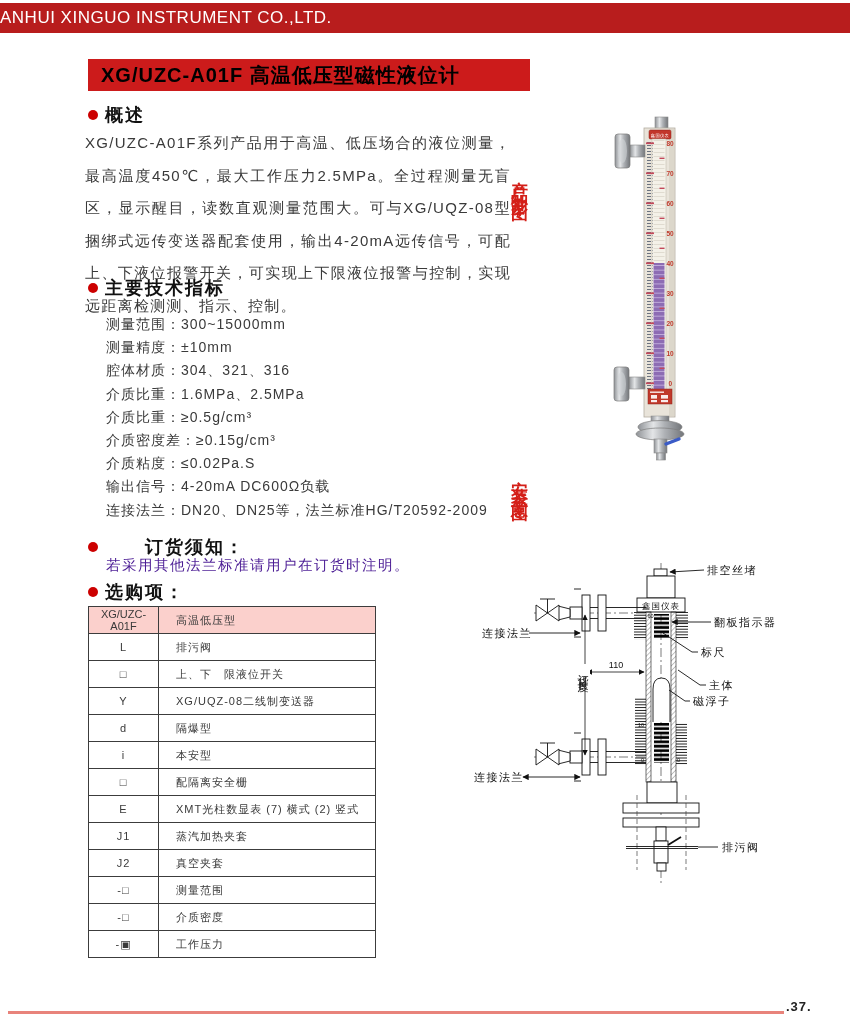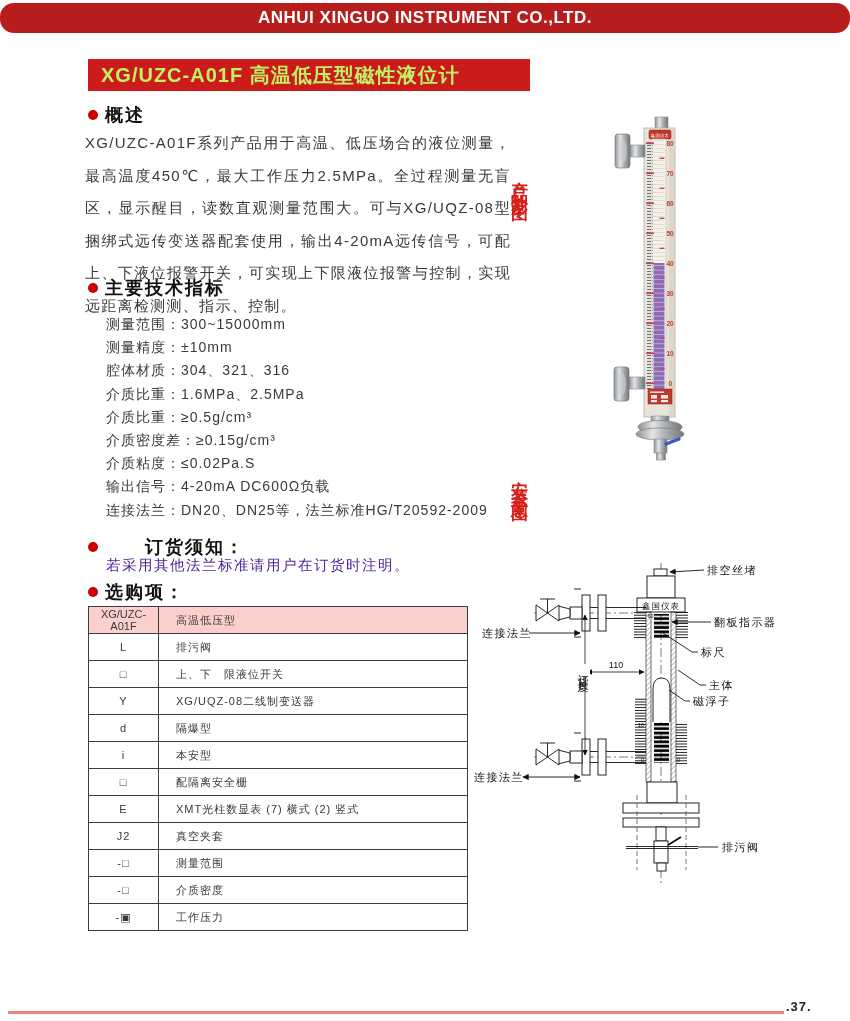--- a/index.html
+++ b/index.html
@@ -5,37 +5,37 @@
   :root{
     --banner-red:#b81d1d; --title-red:#cc1b1b; --accent-red:#cc0000;
     --table-header-pink:#fbd0cc; --side-label-red:#d41f18;
     --footer-line:#e8837b; --indicator-purple:#8d6cb4;
   }
   *{margin:0;padding:0;box-sizing:border-box;}
   body{background:#fff;font-family:"Liberation Sans","DejaVu Sans",sans-serif;color:#333;}
   .page{position:relative;width:850px;height:1021px;background:#fff;overflow:hidden;}
 
   .banner{position:absolute;left:0;top:3px;width:850px;height:30px;background:var(--banner-red,#b81d1d);
-    color:#fff;font-weight:bold;font-size:17px;letter-spacing:.5px;text-align:center;line-height:30px;border-radius:14px;}
+    color:#fff;font-weight:normal;font-size:17px;letter-spacing:.5px;text-align:left;line-height:30px;}
 
   .title-bar{position:absolute;left:88px;top:59px;width:442px;height:32px;background:var(--title-red,#cc1b1b);
-    color:#bef264;font-weight:bold;font-size:20px;line-height:32px;padding-left:13px;letter-spacing:1px;}
+    color:#000000;font-weight:bold;font-size:20px;line-height:32px;padding-left:13px;letter-spacing:1px;}
 
   .sec-head{position:absolute;display:flex;align-items:center;gap:7px;}
   .bullet{width:10px;height:10px;border-radius:50%;background:var(--accent-red,#cc0000);flex:0 0 auto;}
   .sec-head h2{font-size:18px;font-weight:bold;color:#111;letter-spacing:2px;}
 
   .overview-body{position:absolute;left:85px;top:127px;width:426px;font-size:15px;line-height:32.5px;
     letter-spacing:1.3px;text-align:justify;color:#3a3a3a;}
 
   .spec-list{position:absolute;left:106px;top:313px;font-size:14px;line-height:23.2px;letter-spacing:1px;color:#3a3a3a;}
 
   .order-note{position:absolute;left:106px;top:556px;font-size:14.5px;letter-spacing:1.5px;color:#4c1d95;}
 
-  table.options{position:absolute;left:88px;top:606px;width:380px;border-collapse:collapse;padding-left:8px;}
+  table.options{position:absolute;left:88px;top:606px;width:288px;border-collapse:collapse;padding-left:8px;}
   table.options td{border:1px solid #3c3c3c;height:27px;font-size:11px;color:#3a3a3a;letter-spacing:1px;}
   table.options td.code{width:70px;text-align:center;}
   table.options td.lbl{padding-left:17px;}
   table.options tr.hdr td{background:var(--table-header-pink,#fbd0cc);}
   table.options tr.hdr td.code{font-size:11px;letter-spacing:0;}
 
   .v-label{position:absolute;left:508px;writing-mode:vertical-rl;color:var(--side-label-red,#d41f18);
     font-weight:bold;font-size:17px;letter-spacing:6px;}
   .v-label.photo-label{top:168px;}
   .v-label.diagram-label{top:468px;}
@@ -118,20 +118,24 @@
       <td class="code">i</td>
       <td class="lbl">本安型</td>
     </tr>
     <tr>
       <td class="code">□</td>
       <td class="lbl">配隔离安全栅</td>
     </tr>
     <tr>
       <td class="code">E</td>
       <td class="lbl">XMT光柱数显表 (7) 横式 (2) 竖式</td>
+    </tr>
+    <tr>
+      <td class="code">J1</td>
+      <td class="lbl">蒸汽加热夹套</td>
     </tr>
     <tr>
       <td class="code">J2</td>
       <td class="lbl">真空夹套</td>
     </tr>
     <tr>
       <td class="code">-□</td>
       <td class="lbl">测量范围</td>
     </tr>
     <tr>

